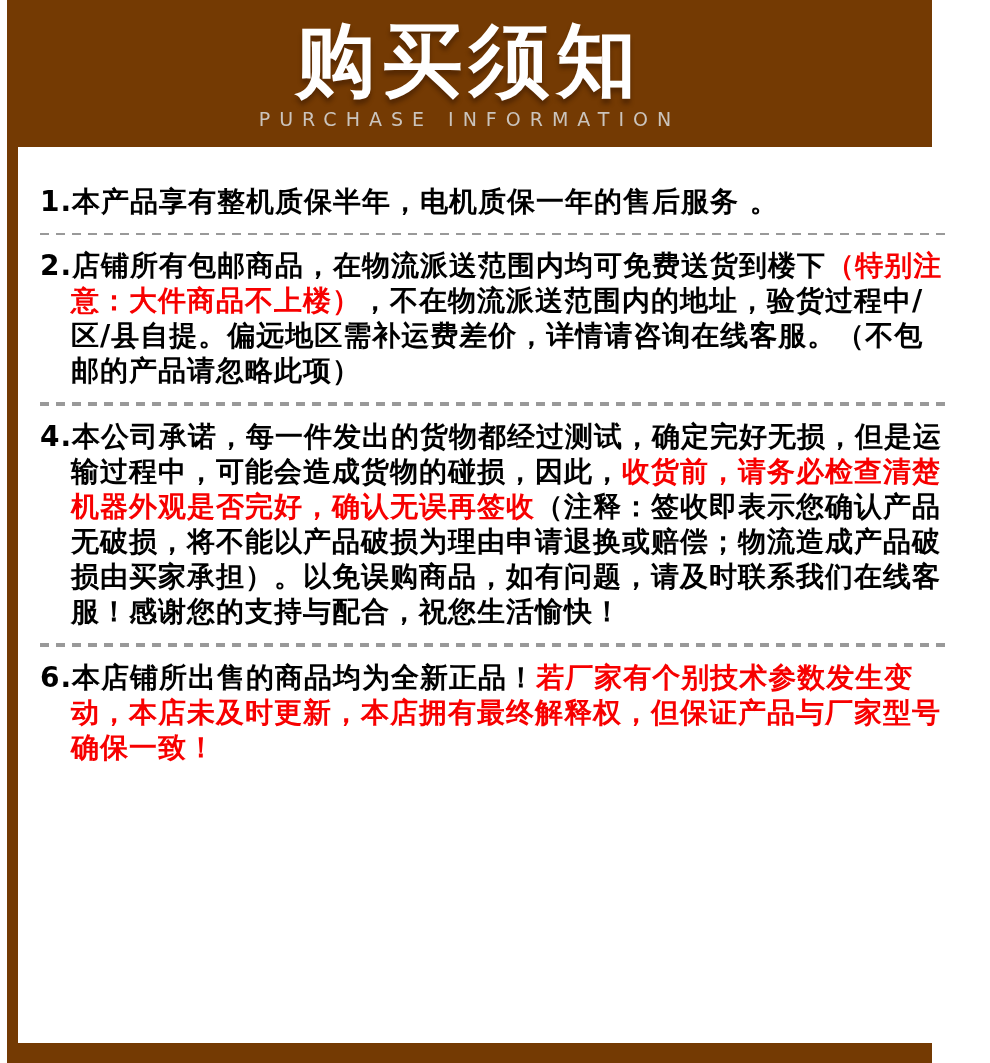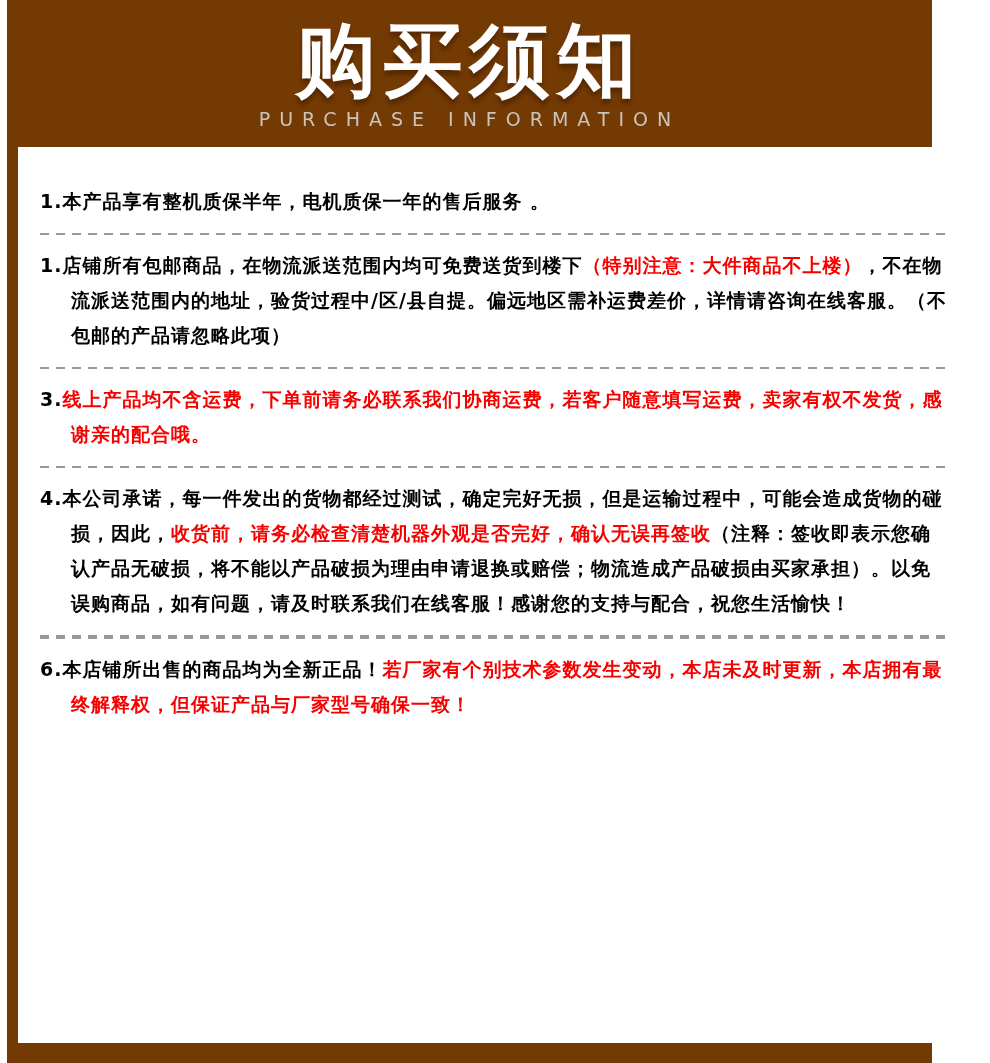--- a/index.html
+++ b/index.html
@@ -61,21 +61,21 @@
     text-align: right;
   }
   .panel {
     position: absolute;
     left: 11px; top: 147px;        
     width: 954px; height: 896px;   
     background: var(--panel);
     padding: 24px 24px 0 22px;
   }
   .notice-item {
-    font-size: 19px;
+    font-size: 28px;
     line-height: 35px;
     font-weight: 700;
     letter-spacing: 1px;
     color: var(--black);
     padding: 13px 0 14px 31px;
     text-indent: -31px;
     word-break: break-all;
   }
   .notice-sep {
     height: 2px;
@@ -92,23 +92,22 @@
 <div class="page">
   <div class="frame">
     <div class="header">
       <div class="title">购买须知</div>
       <div class="subtitle">PURCHASE INFORMATION</div>
     </div>
     <div class="panel">
       <div id="notice-list">
           <div class="notice-item"><span class="seg-black">1.本产品享有整机质保半年，电机质保一年的售后服务 。</span></div>
           <div class="notice-sep"></div>
-          <div class="notice-item"><span class="seg-black">1.店铺所有包邮商品，在物流派送范围内均可免费送货到楼下</span><span class="seg-red">（特别注意：大件商品不上楼）</span><span class="seg-black">，不在物流派送范围内的地址，验货过程中/区/县自提。偏远地区需补运费差价，详情请咨询在线客服。（不包邮的产品请忽略此项）</span></div>
+          <div class="notice-item"><span class="seg-black">2.店铺所有包邮商品，在物流派送范围内均可免费送货到楼下</span><span class="seg-red">（特别注意：大件商品不上楼）</span><span class="seg-black">，不在物流派送范围内的地址，验货过程中/区/县自提。偏远地区需补运费差价，详情请咨询在线客服。（不包邮的产品请忽略此项）</span></div>
           <div class="notice-sep"></div>
-          <div class="notice-item"><span class="seg-black">3.</span><span class="seg-red">线上产品均不含运费，下单前请务必联系我们协商运费，若客户随意填写运费，卖家有权不发货，感谢亲的配合哦。</span></div>
           <div class="notice-sep"></div>
           <div class="notice-item"><span class="seg-black">4.本公司承诺，每一件发出的货物都经过测试，确定完好无损，但是运输过程中，可能会造成货物的碰损，因此，</span><span class="seg-red">收货前，请务必检查清楚机器外观是否完好，确认无误再签收</span><span class="seg-black">（注释：签收即表示您确认产品无破损，将不能以产品破损为理由申请退换或赔偿；物流造成产品破损由买家承担）。以免误购商品，如有问题，请及时联系我们在线客服！感谢您的支持与配合，祝您生活愉快！</span></div>
           <div class="notice-sep"></div>
           <div class="notice-sep"></div>
           <div class="notice-item"><span class="seg-black">6.本店铺所出售的商品均为全新正品！</span><span class="seg-red">若厂家有个别技术参数发生变动，本店未及时更新，本店拥有最终解释权，但保证产品与厂家型号确保一致！</span></div>
         </div>
     </div>
   </div>
 </div>
 

